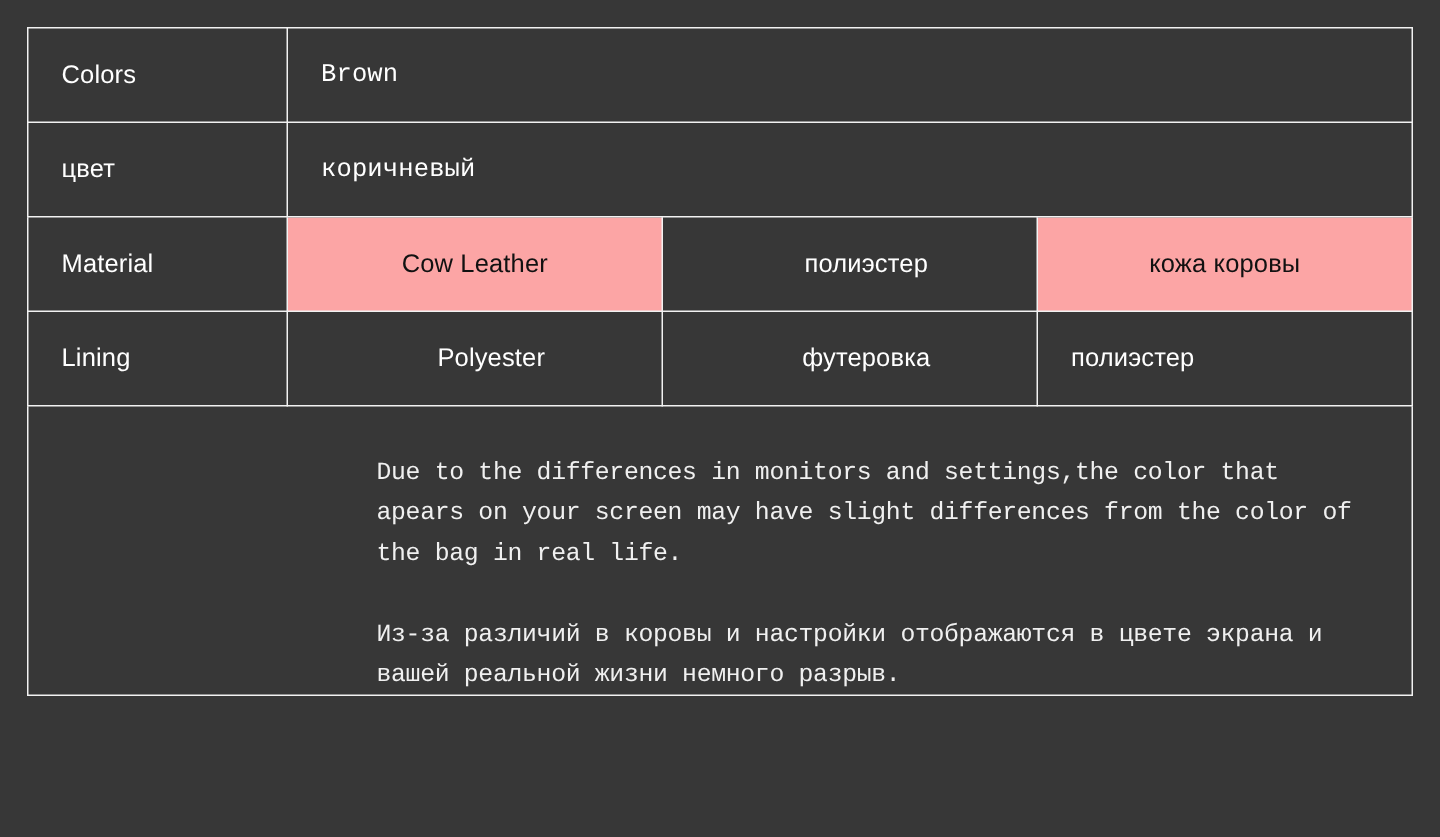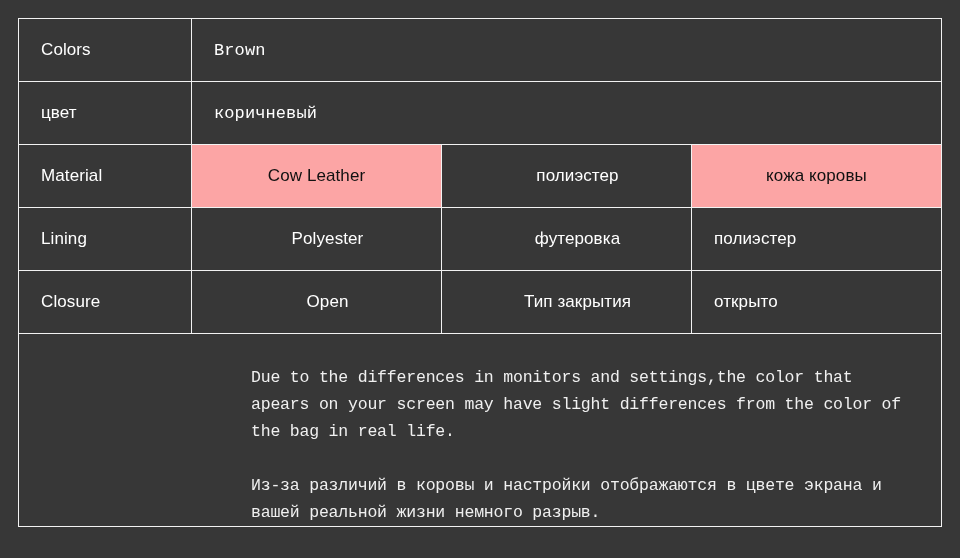--- a/index.html
+++ b/index.html
@@ -115,26 +115,20 @@
         <td class="cell-value-ru is-highlight">кожа коровы</td>
       </tr>
 
       <tr>
         <td class="cell-label">Lining</td>
         <td class="cell-value">Polyester</td>
         <td class="cell-label-ru">футеровка</td>
         <td class="cell-value-ru">полиэстер</td>
       </tr>
 
-      <tr>
-        <td class="cell-label">Closure</td>
-        <td class="cell-value">Open</td>
-        <td class="cell-label-ru">Тип закрытия</td>
-        <td class="cell-value-ru">открыто</td>
-      </tr>
 
       <tr>
         <td class="notice-cell" colspan="4">
           <div class="notice-inner">
             <p class="notice-p">Due to the differences in monitors and settings,the color that apears on your screen may have slight differences from the color of the bag in real life.</p>
             <p class="notice-p">Из-за различий в коровы и настройки отображаются в цвете экрана и вашей реальной жизни немного разрыв.</p>
           </div>
         </td>
       </tr>
 

